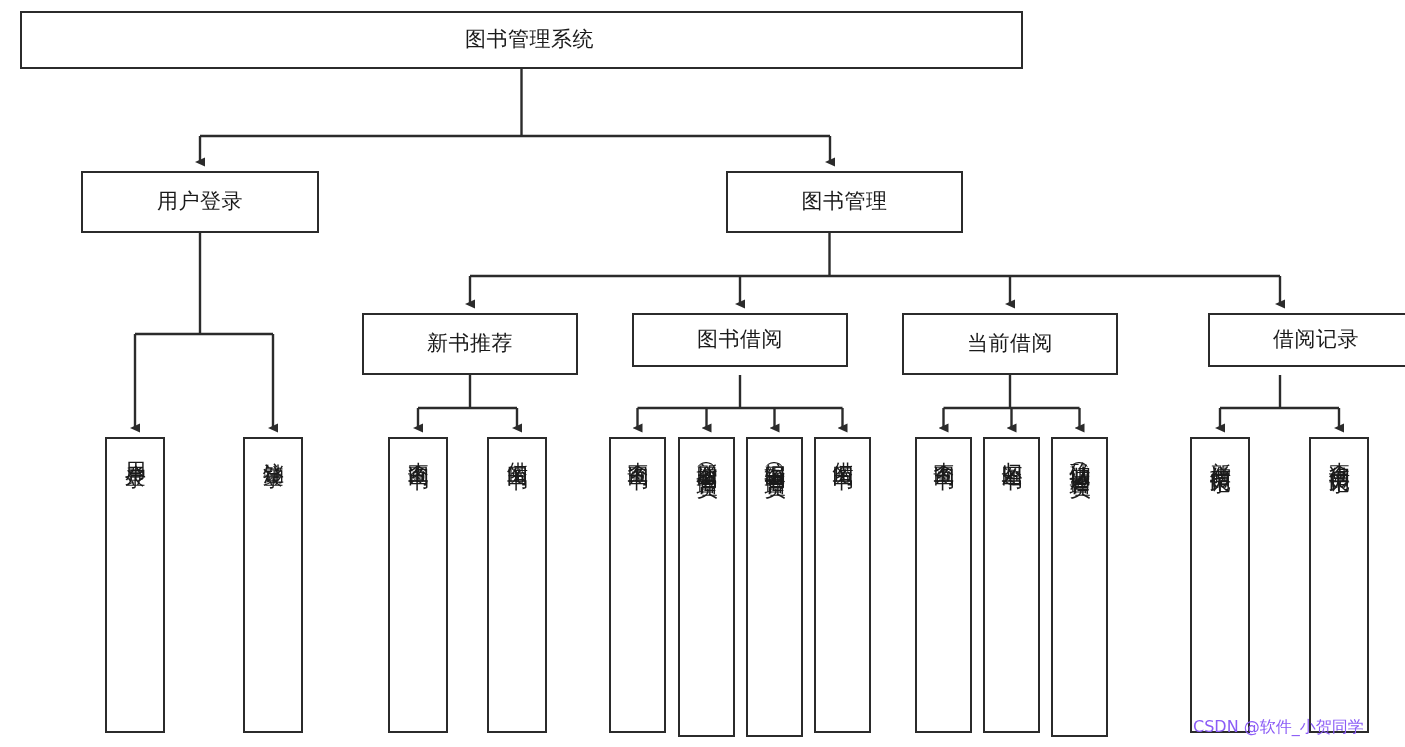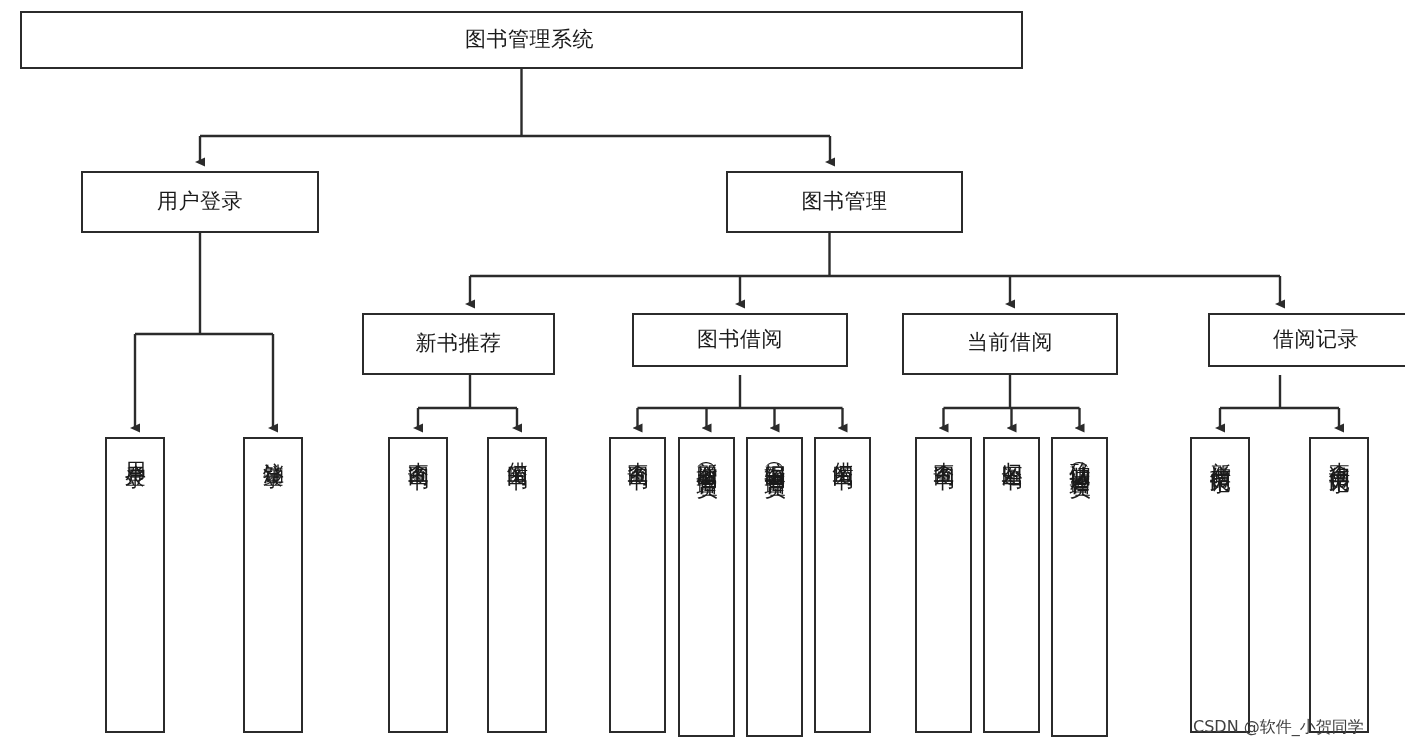--- a/index.html
+++ b/index.html
@@ -54,21 +54,21 @@
     writing-mode: vertical-rl;
     text-orientation: upright;
     font-size: 21px;
     line-height: 1.0;
     letter-spacing: 2.5px;
     white-space: nowrap;
   }
   .watermark {
     position: absolute;
     font-size: 16px;
-    color: #404040;
+    color: #8b5cf6;
     white-space: nowrap;
     z-index: 5;
     font-family: "DejaVu Sans", "Liberation Sans", sans-serif;
   }
 </style>
 </head>
 <body>
 
 <div id="canvas">
 
@@ -126,27 +126,27 @@
     <span class="label">图书管理系统</span>
   </div>
 
   <div class="node horiz" style="left:81px; top:171px; width:238px; height:62px;">
     <span class="label">用户登录</span>
   </div>
   <div class="node horiz" style="left:711px; top:171px; width:237px; height:62px;margin-left:15px;">
     <span class="label">图书管理</span>
   </div>
 
-  <div class="node horiz" style="left:362px; top:313px; width:193px; height:62px;">
+  <div class="node horiz" style="left:362px; top:313px; width:216px; height:62px;">
     <span class="label">新书推荐</span>
   </div>
   <div class="node horiz" style="left:632px; top:313px; width:216px; height:54px;">
     <span class="label">图书借阅</span>
   </div>
-  <div class="node horiz" style="left:902px; top:313px; width:216px; height:62px;font-family:Liberation Mono, monospace;">
+  <div class="node horiz" style="left:902px; top:313px; width:216px; height:62px;">
     <span class="label">当前借阅</span>
   </div>
   <div class="node horiz" style="left:1208px; top:313px; width:216px; height:54px;justify-content:center;">
     <span class="label">借阅记录</span>
   </div>
 
   <div class="node vert" style="left:105px; top:437px; width:60px; height:296px;">
     <span class="label">用户登录</span>
   </div>
   <div class="node vert" style="left:243px; top:437px; width:60px; height:296px;">

